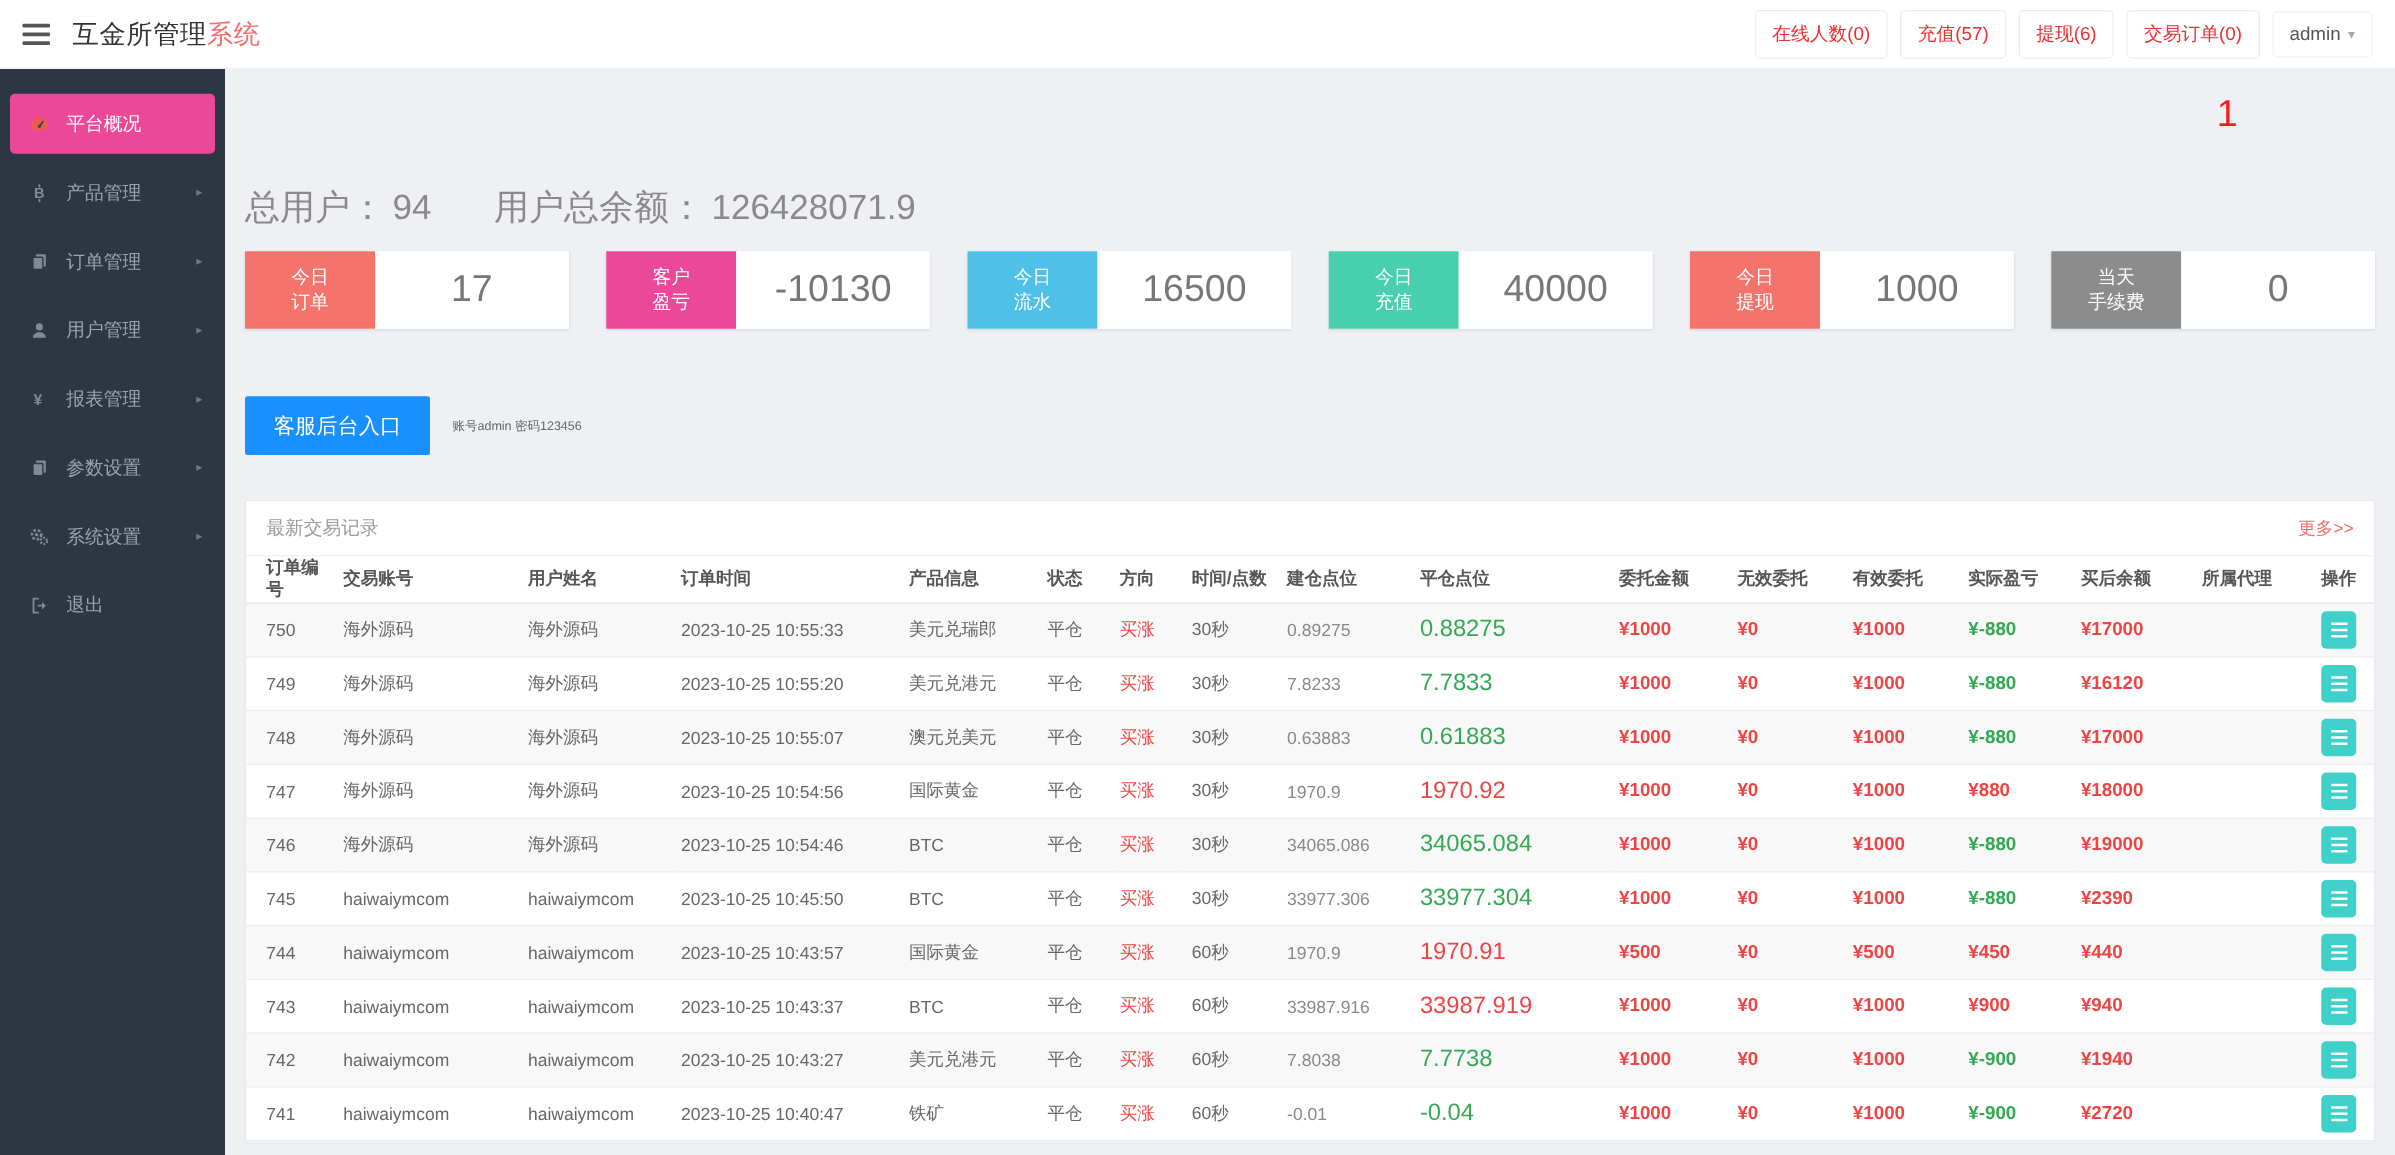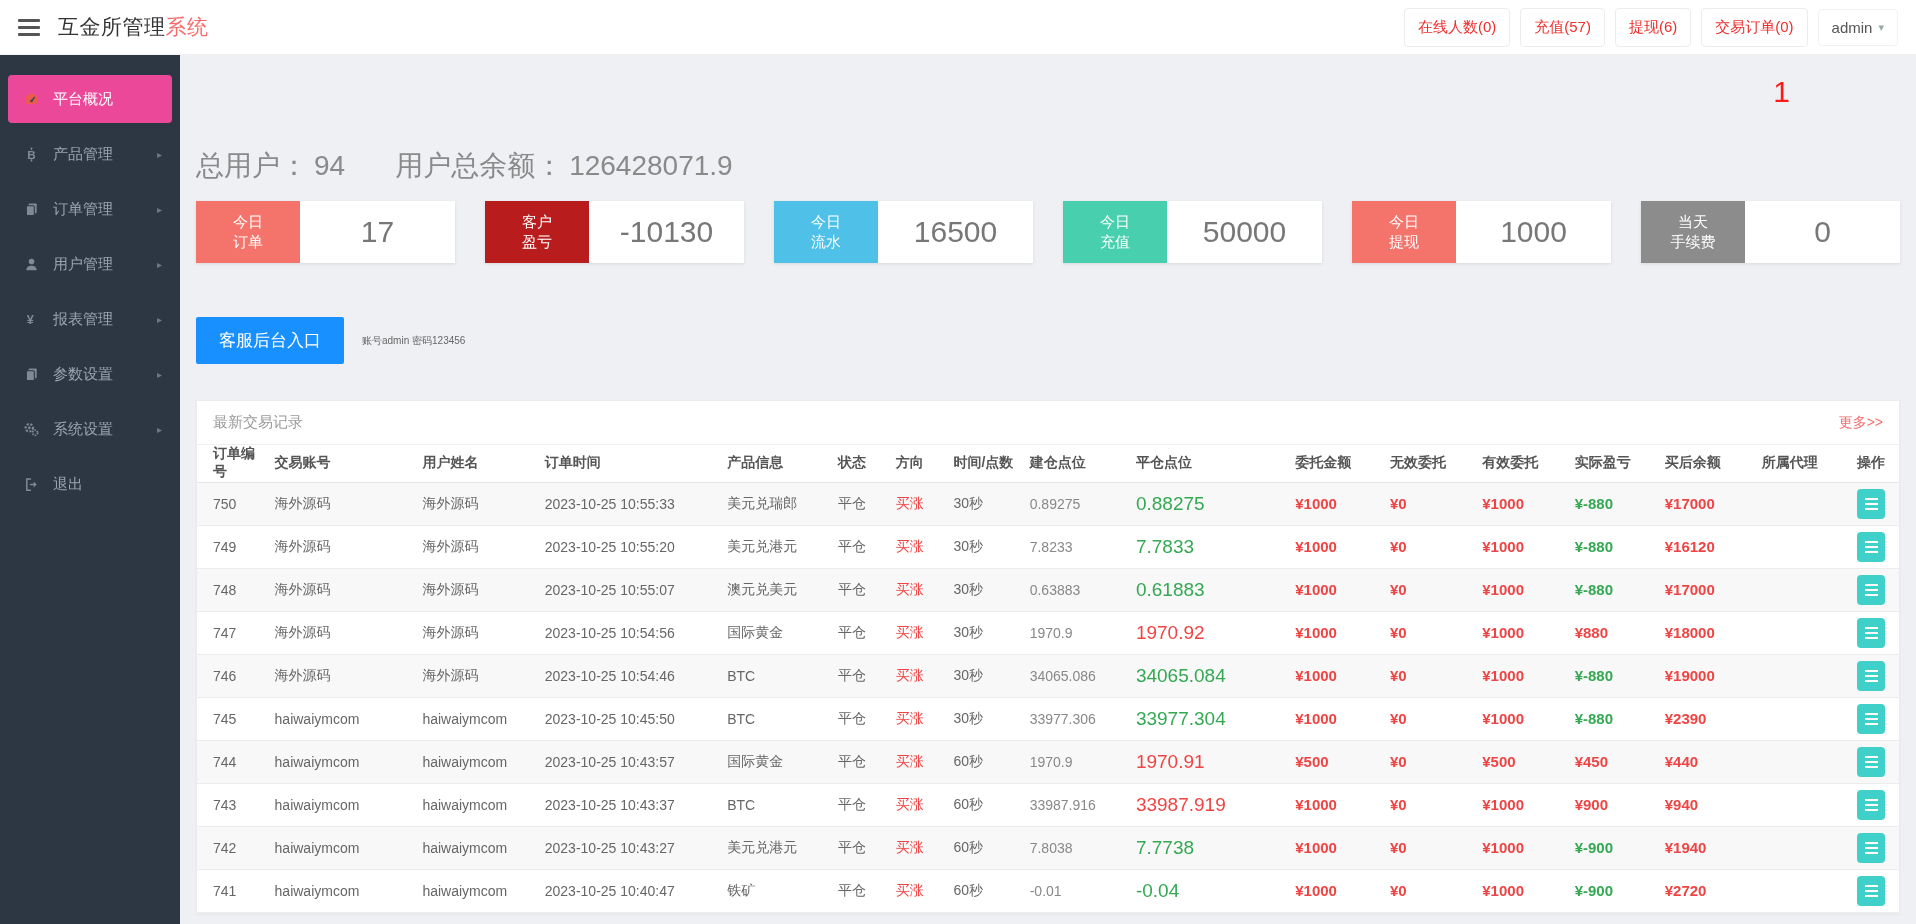--- a/index.html
+++ b/index.html
@@ -213,39 +213,39 @@
 
     <div class="cards-row">
       <div class="stat-card">
         <div class="card-label" style="background: rgb(244, 115, 107);">
             <span>今日</span>
             <span>订单</span>
           </div>
         <div class="card-value">17</div>
       </div>
       <div class="stat-card">
-        <div class="card-label" style="background: #b91c1c;">
+        <div class="card-label" style="background: #ec4899;">
             <span>客户</span>
             <span>盈亏</span>
           </div>
         <div class="card-value">-10130</div>
       </div>
       <div class="stat-card">
         <div class="card-label" style="background: rgb(79, 193, 233);">
             <span>今日</span>
             <span>流水</span>
           </div>
         <div class="card-value">16500</div>
       </div>
       <div class="stat-card">
         <div class="card-label" style="background: rgb(72, 207, 173);">
             <span>今日</span>
             <span>充值</span>
           </div>
-        <div class="card-value">50000</div>
+        <div class="card-value">40000</div>
       </div>
       <div class="stat-card">
         <div class="card-label" style="background: rgb(244, 115, 107);">
             <span>今日</span>
             <span>提现</span>
           </div>
         <div class="card-value">1000</div>
       </div>
       <div class="stat-card">
         <div class="card-label" style="background: rgb(140, 140, 140);">

